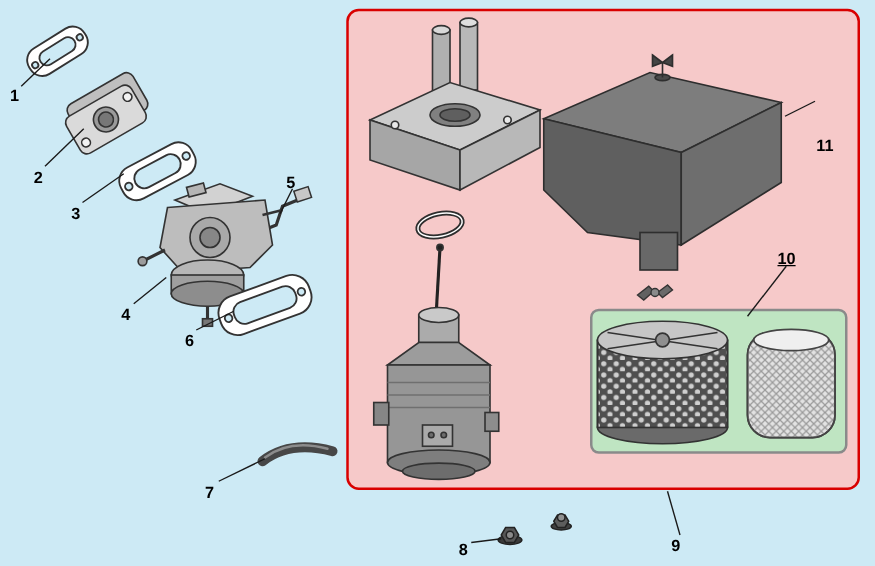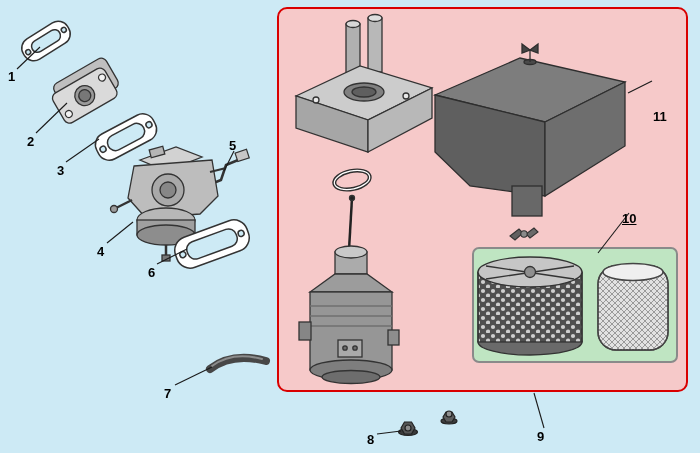--- a/index.html
+++ b/index.html
@@ -30,21 +30,21 @@
   }
   .c1  { left:8px;   top:70px;  }
   .c2  { left:27px;  top:135px; }
   .c3  { left:57px;  top:164px; }
   .c4  { left:97px;  top:245px; }
   .c5  { left:229px; top:139px; }
   .c6  { left:148px; top:266px; }
   .c7  { left:164px; top:387px; }
   .c8  { left:367px; top:433px; }
   .c9  { left:537px; top:430px; }
-  .c10 { left:622px; top:212px;text-decoration:underline; }
+  .c10 { left:622px; top:200px;text-decoration:underline; }
   .c11 { left:653px; top:71px;margin-top:39px;  }
 </style>
 </head>
 <body>
 
 <div class="stage">
 
   <div class="panel pink"></div>
   <div class="panel green"></div>
 

